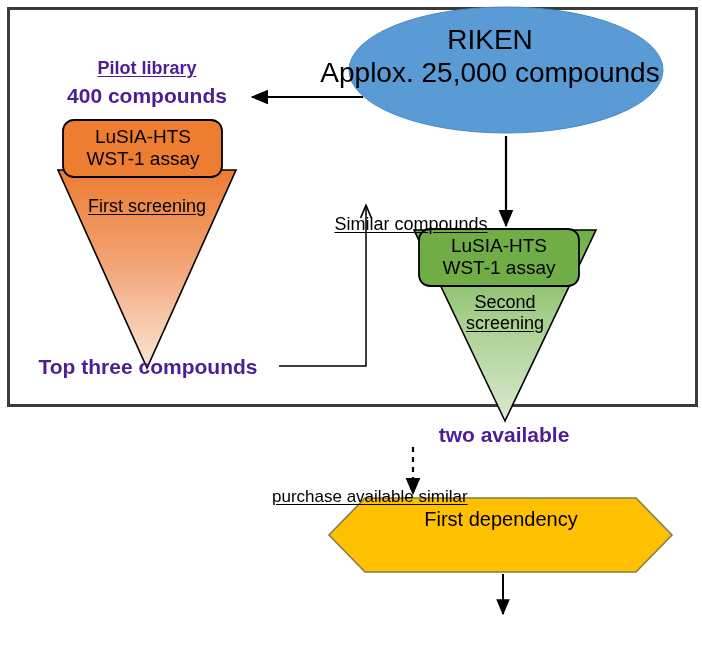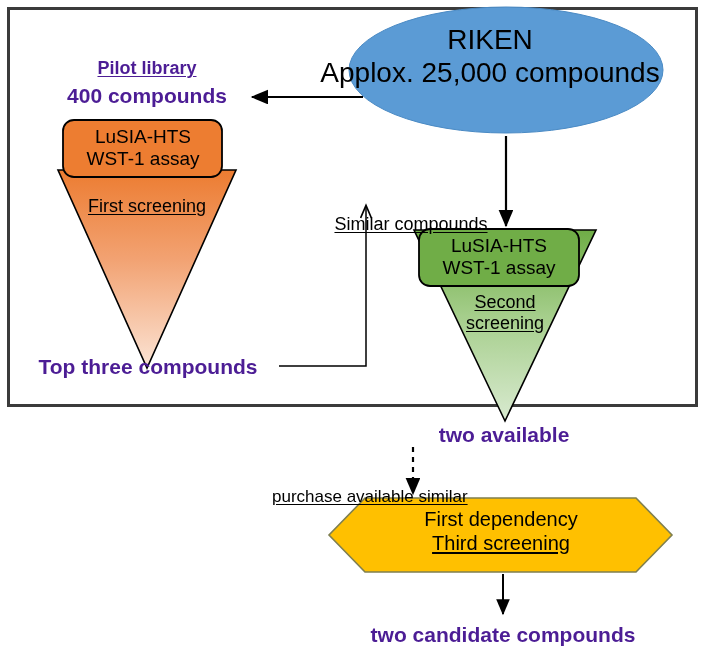--- a/index.html
+++ b/index.html
@@ -129,18 +129,16 @@
     <div class="ul">Second</div>
     <div class="ul">screening</div>
   </div>
 
   <div class="lbl ctr red" style="left:504px; top:423px; font-size:21px;">two available</div>
 
   <div class="lbl ul" style="left:272px; top:458px; font-size:17px;margin-top:29px;">purchase available similar</div>
 
   <div class="shape-text" style="left:501px; top:508px; font-size:20px;">
     <div>First dependency</div>
-    <div class="ul">Third screening</div>
   </div>
 
-  <div class="lbl ctr red" style="left:503px; top:623px; font-size:21px;">two candidate compounds</div>
 
 </div>
 
 </body></html>

